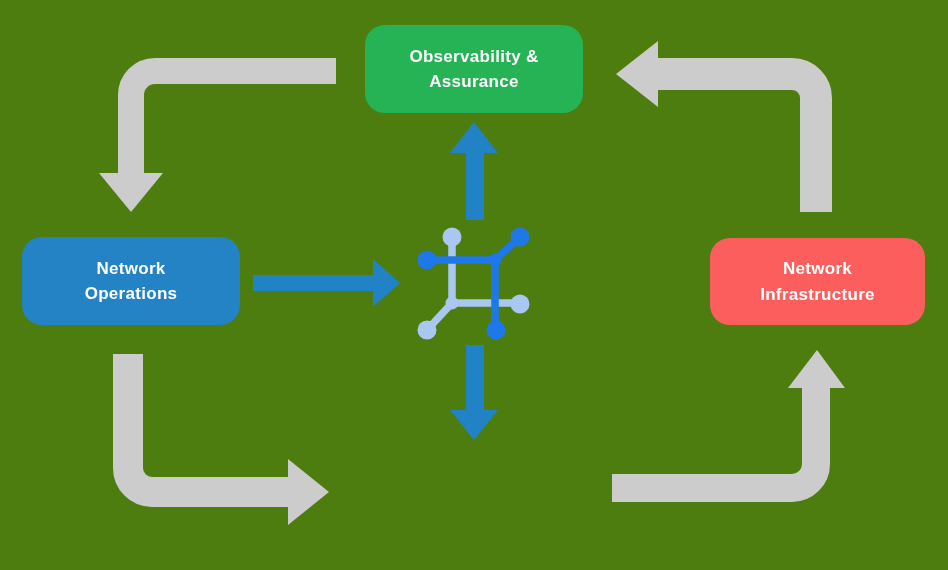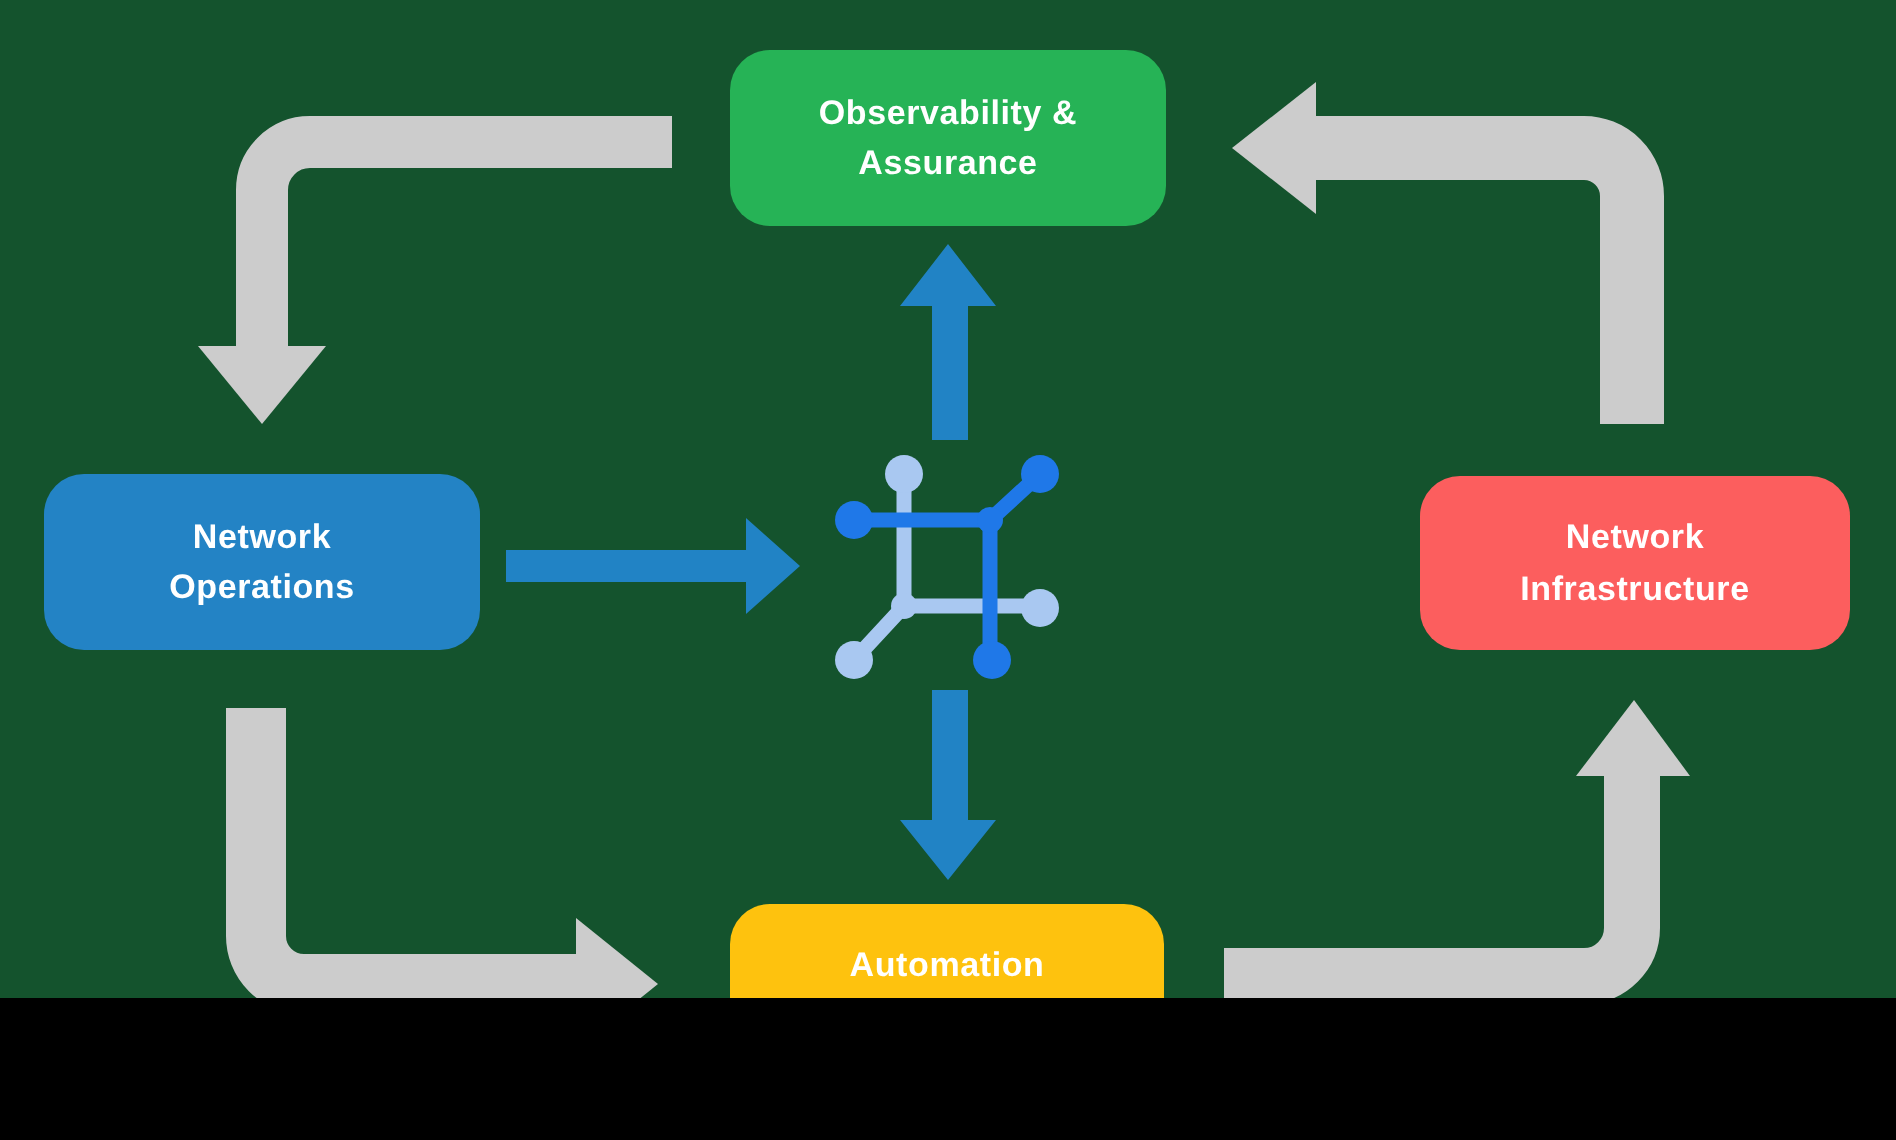--- a/index.html
+++ b/index.html
@@ -1,17 +1,17 @@
 <!DOCTYPE html>
 <html><head>
 <meta charset="utf-8">
 <style>
   html,body { margin:0; padding:0; background:#000; }
   .stage {
-    position:relative; width:948px; height:499px; background:#14532d;
+    position:relative; width:948px; height:570px; background:#4d7c0f;
     overflow:hidden; font-family:"Liberation Sans", sans-serif;
   }
   .layer { position:absolute; left:0; top:0; }
   .node {
     position:absolute; display:flex; align-items:center; justify-content:center;
     text-align:center; color:#ffffff; font-size:17px; font-weight:bold;
     line-height:1.5; letter-spacing:0.3px; white-space:pre-line;
     border-radius:20px; box-sizing:border-box;
   }
   .node-observability { left:365px; top:25px;  width:218px; height:88px; }
@@ -73,16 +73,14 @@
 
   <div class="node node-observability" style="background-color: rgb(38, 179, 86);">Observability &amp;
 Assurance</div>
 
   <div class="node node-operations" style="background-color: rgb(35, 131, 197);">Network
 Operations</div>
 
   <div class="node node-infrastructure" style="background-color: rgb(252, 94, 94);">Network
 Infrastructure</div>
 
-  <div class="node node-automation" style="background-color: rgb(254, 194, 14);">Automation
-Tooling</div>
 
 </div>
 
 </body></html>

